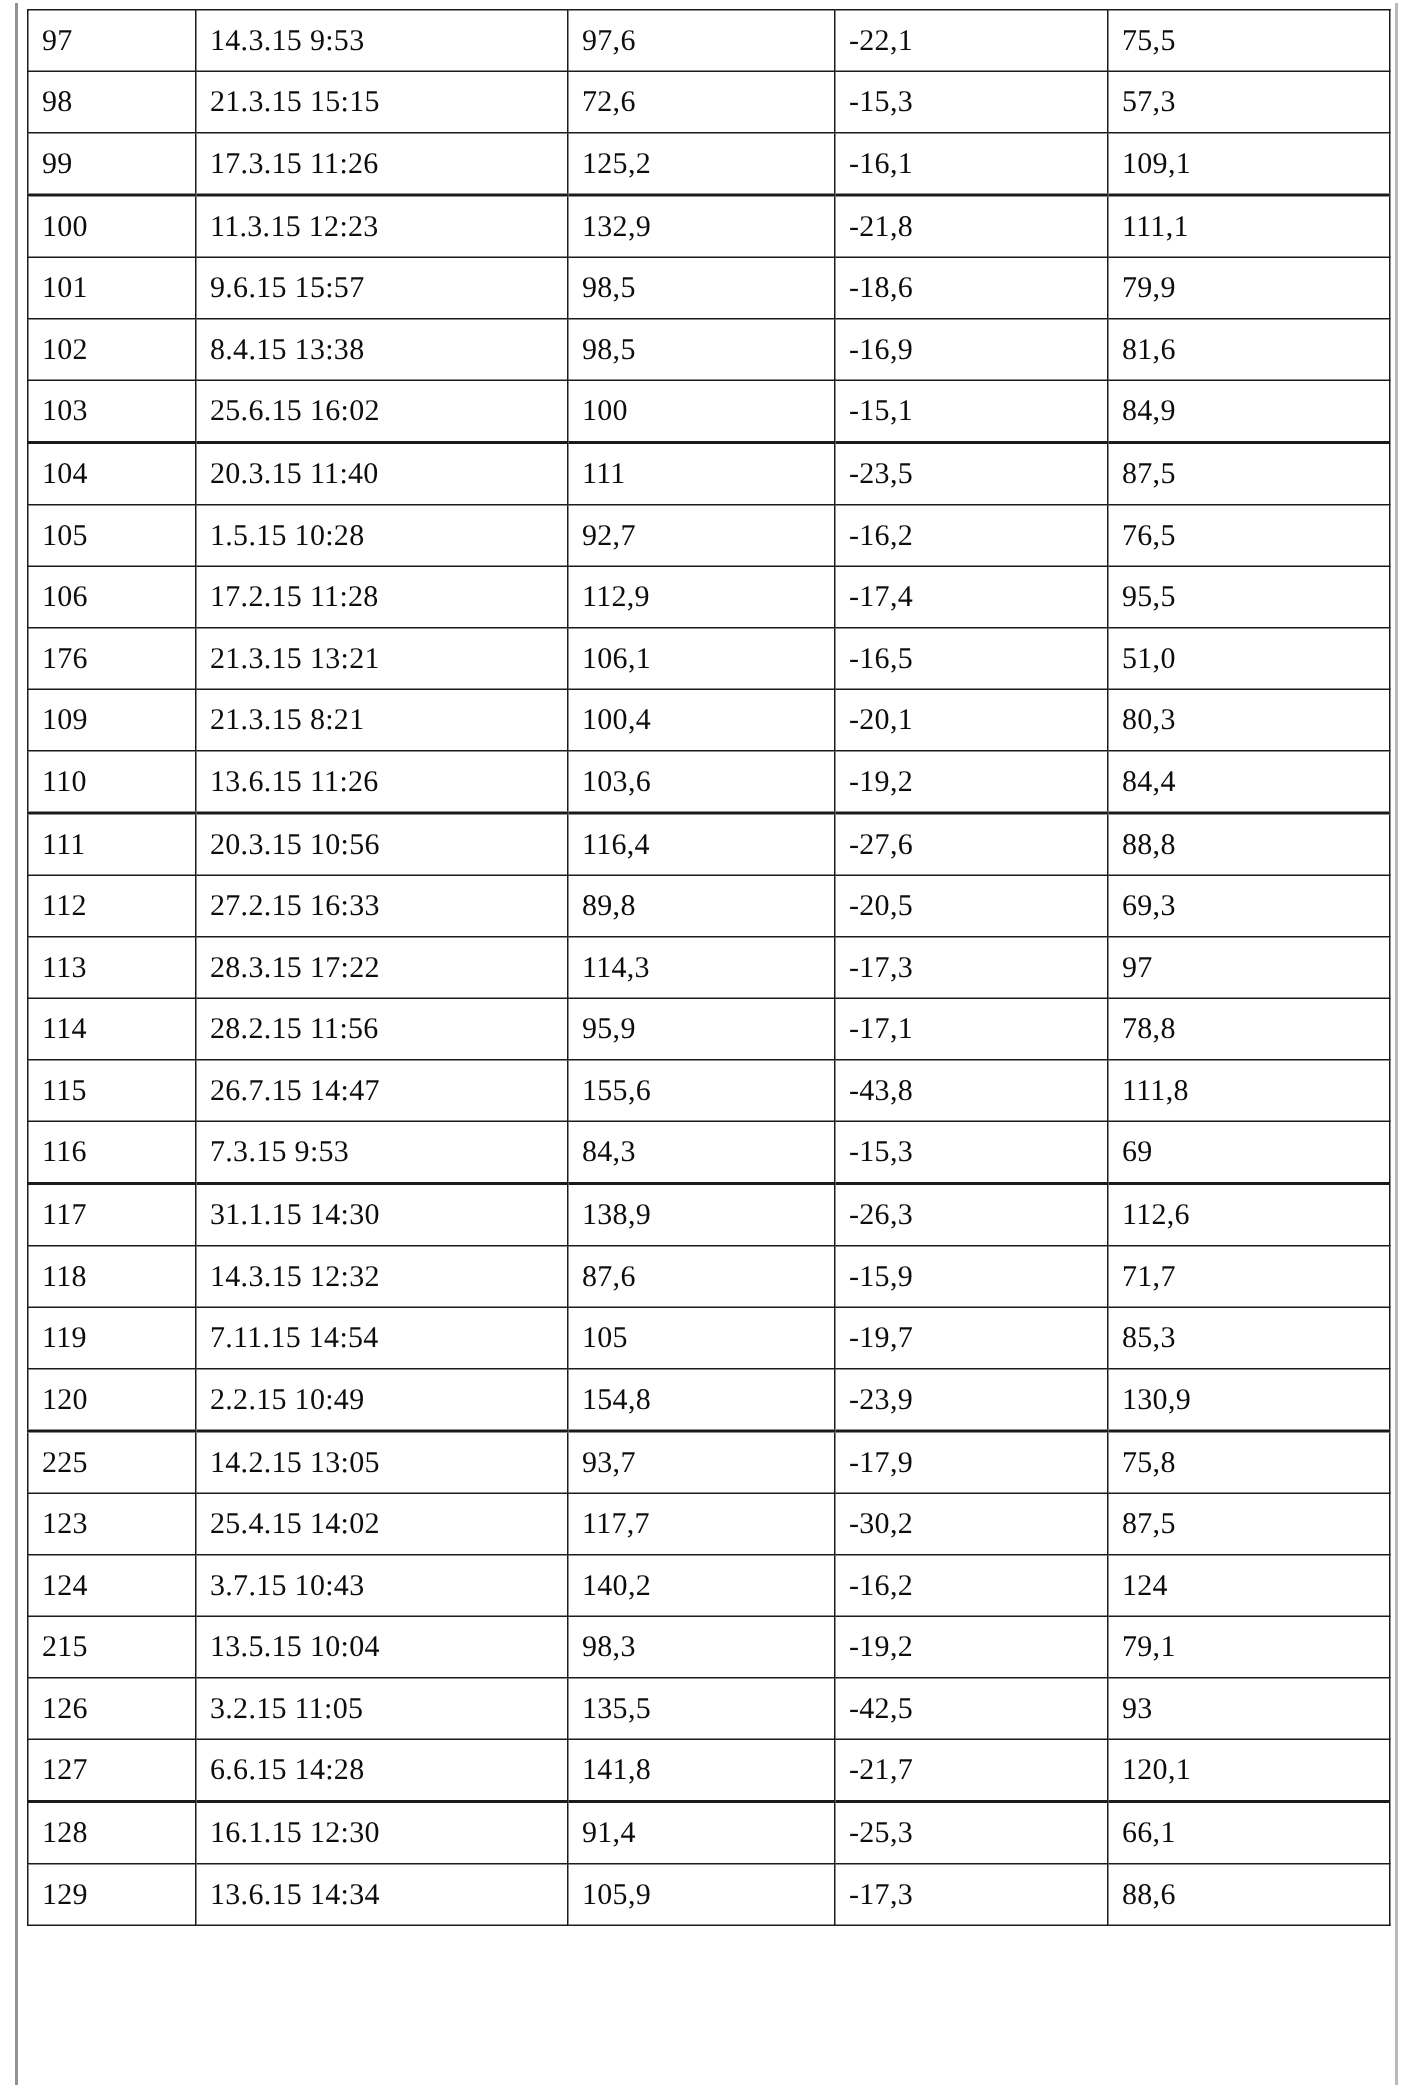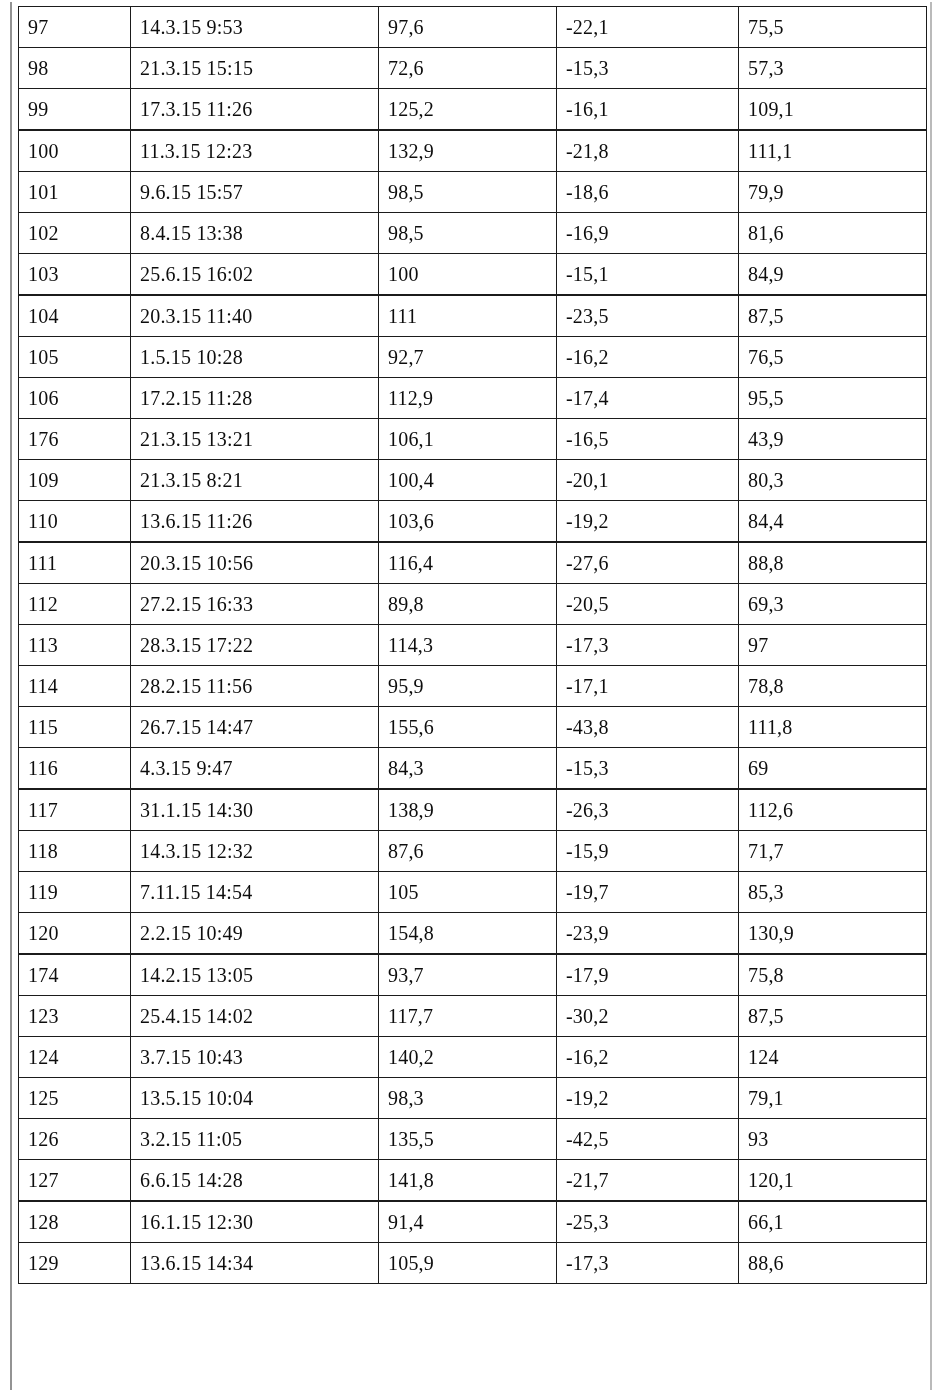--- a/index.html
+++ b/index.html
@@ -158,21 +158,21 @@
           <td>17.2.15 11:28</td>
           <td>112,9</td>
           <td>-17,4</td>
           <td>95,5</td>
         </tr>
         <tr>
           <td>176</td>
           <td>21.3.15 13:21</td>
           <td>106,1</td>
           <td>-16,5</td>
-          <td>43,9</td>
+          <td>51,0</td>
         </tr>
         <tr>
           <td>109</td>
           <td>21.3.15 8:21</td>
           <td>100,4</td>
           <td>-20,1</td>
           <td>80,3</td>
         </tr>
         <tr>
           <td>110</td>
@@ -211,21 +211,21 @@
         </tr>
         <tr>
           <td>115</td>
           <td>26.7.15 14:47</td>
           <td>155,6</td>
           <td>-43,8</td>
           <td>111,8</td>
         </tr>
         <tr>
           <td>116</td>
-          <td>4.3.15 9:47</td>
+          <td>7.3.15 9:53</td>
           <td>84,3</td>
           <td>-15,3</td>
           <td>69</td>
         </tr>
         <tr>
           <td>117</td>
           <td>31.1.15 14:30</td>
           <td>138,9</td>
           <td>-26,3</td>
           <td>112,6</td>
@@ -245,42 +245,42 @@
           <td>85,3</td>
         </tr>
         <tr>
           <td>120</td>
           <td>2.2.15 10:49</td>
           <td>154,8</td>
           <td>-23,9</td>
           <td>130,9</td>
         </tr>
         <tr>
-          <td>174</td>
+          <td>225</td>
           <td>14.2.15 13:05</td>
           <td>93,7</td>
           <td>-17,9</td>
           <td>75,8</td>
         </tr>
         <tr>
           <td>123</td>
           <td>25.4.15 14:02</td>
           <td>117,7</td>
           <td>-30,2</td>
           <td>87,5</td>
         </tr>
         <tr>
           <td>124</td>
           <td>3.7.15 10:43</td>
           <td>140,2</td>
           <td>-16,2</td>
           <td>124</td>
         </tr>
         <tr>
-          <td>125</td>
+          <td>215</td>
           <td>13.5.15 10:04</td>
           <td>98,3</td>
           <td>-19,2</td>
           <td>79,1</td>
         </tr>
         <tr>
           <td>126</td>
           <td>3.2.15 11:05</td>
           <td>135,5</td>
           <td>-42,5</td>

